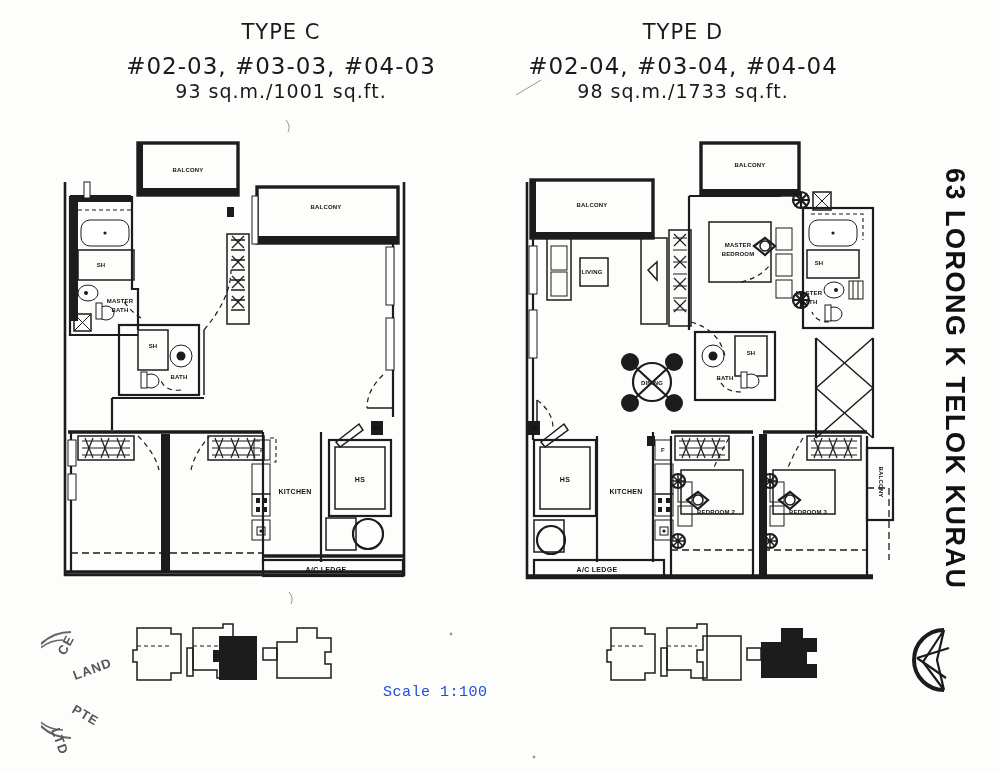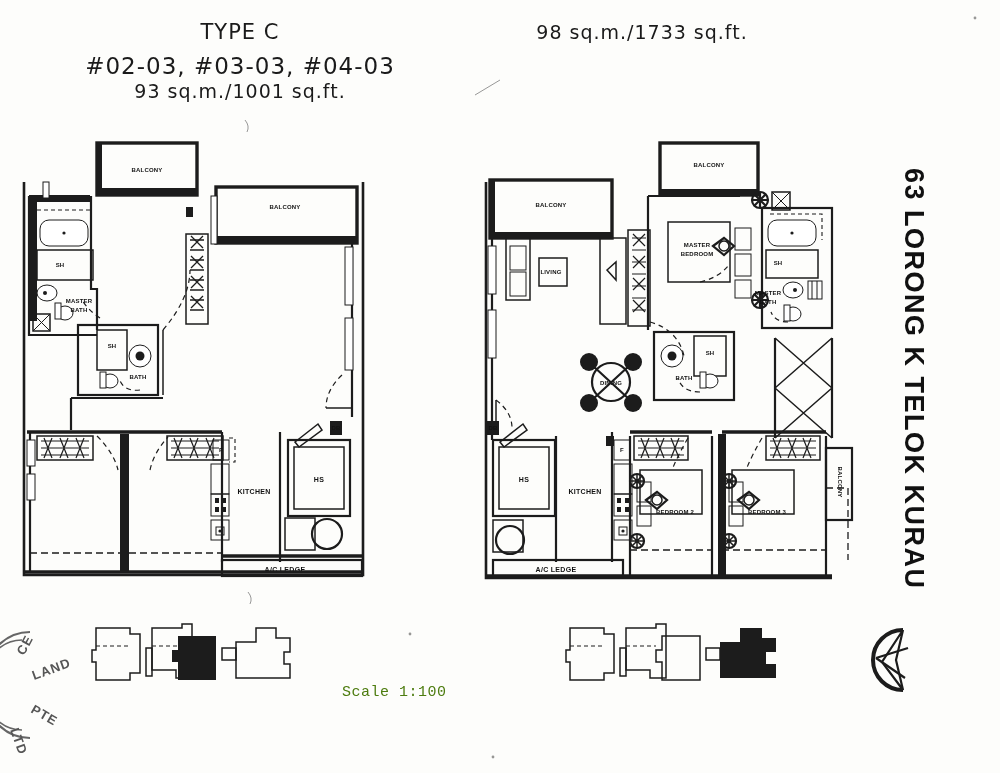--- a/index.html
+++ b/index.html
@@ -5,21 +5,21 @@
 <style>
   html,body{margin:0;padding:0;}
   body{
     width:1000px;height:773px;
     background:#fdfdfb;
     font-family:"Liberation Sans",sans-serif;
     color:#1a1a1a;
     overflow:hidden;
     position:relative;
   }
-  .page{position:absolute;inset:0;}
+  .page{position:absolute;inset:0;margin-left:41px;}
 
   
   .plan-title{
     position:absolute;text-align:center;
     font-family:"DejaVu Sans",sans-serif;
     letter-spacing:1px;
   }
   .t-main{font-size:21px;font-weight:400;}
   .t-units{font-size:23px;margin-top:9px;white-space:nowrap;}
   .t-area{font-size:19px;margin-top:1px;white-space:nowrap;text-align:center;}
@@ -54,39 +54,41 @@
     fill:#111;
     text-anchor:middle;
     dominant-baseline:middle;
   }
   .lb-xs{font-size:6px;letter-spacing:.2px;}
   .lb-s{font-size:7px;letter-spacing:.3px;}
 
   .scale-txt{
     position:absolute;
     font-family:"Liberation Mono",monospace;
-    font-size:15px;letter-spacing:.5px;color:#4d7c0f;
+    font-size:15px;letter-spacing:.5px;color:#1d4ed8;
   }
   .stamp-txt{
     font-family:"Liberation Sans",sans-serif;
     font-size:13px;font-weight:700;fill:#555;letter-spacing:1px;
   }
 </style>
 </head>
 <body>
 
 <div class="page">
 
   <div class="plan-title" style="left:60px;top:20px;width:360px;">
     <div class="t-main">TYPE C</div>
     <div class="t-units">#02-03, #03-03, #04-03</div>
     <div class="t-area">93 sq.m./1001 sq.ft.</div>
   </div>
 
   <div class="plan-title" style="left:462px;top:20px;width:360px;">
+    <div class="t-main">TYPE D</div>
+    <div class="t-units">#02-04, #03-04, #04-04</div>
     <div class="t-area">98 sq.m./1733 sq.ft.</div>
   </div>
 
   <div class="address">63 LORONG K TELOK KURAU</div>
 
   <div class="scale-txt" style="left:342px;top:684px;">Scale 1:100</div>
 
   <svg width="1000" height="773" viewBox="0 0 1000 773">
 
     <g>

